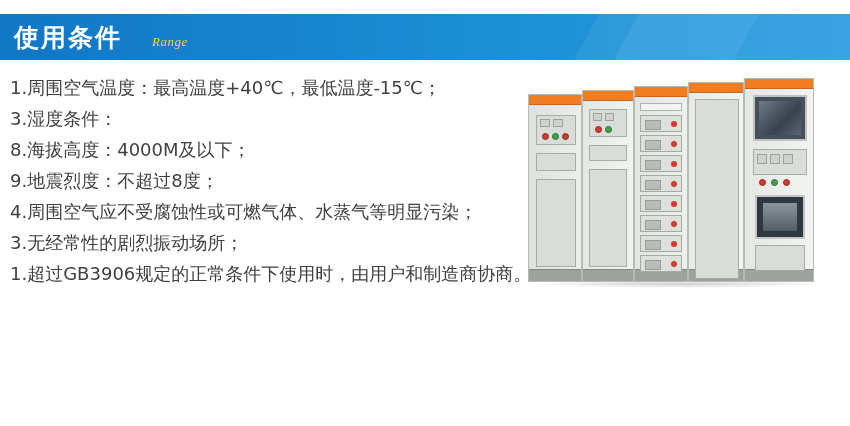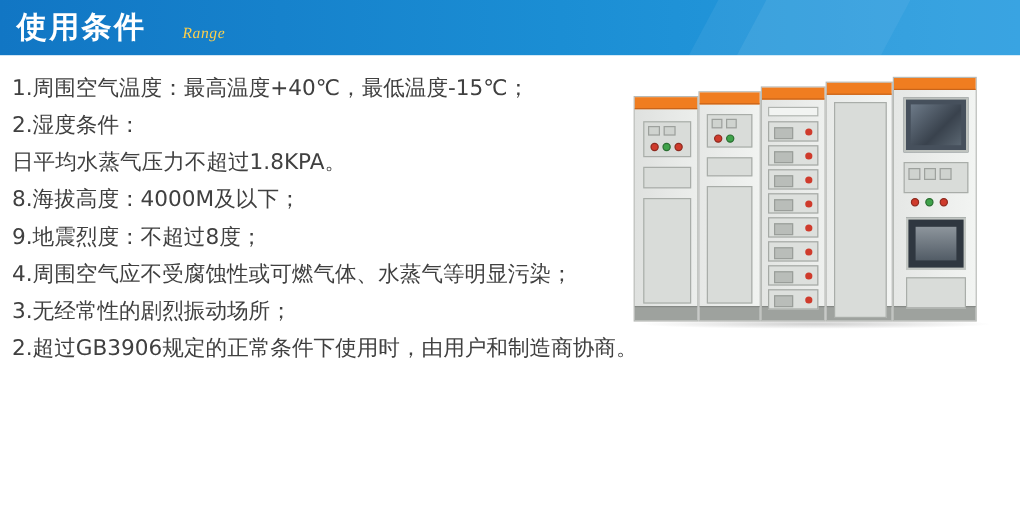--- a/index.html
+++ b/index.html
@@ -20,20 +20,21 @@
     background: #ffffff;
   }
 
   
   .header {
     position: relative;
     width: 850px;
     height: 46px;
     background: linear-gradient(90deg, #1176c4 0%, #1b8ed4 55%, #2b9ee0 100%);
     overflow: hidden;
+    margin-top: 14px;
   }
   .header::after {
     content: "";
     position: absolute;
     right: -30px;
     top: -20px;
     width: 260px;
     height: 110px;
     background: rgba(255,255,255,0.07);
     transform: skewX(-28deg);
@@ -214,27 +215,26 @@
 
 <div class="page">
 
   <div class="header">
     <div class="header-title">使用条件</div>
     <div class="header-sub">Range</div>
   </div>
 
   <div class="content">
     <div class="line">1.周围空气温度：最高温度+40℃，最低温度-15℃；</div>
-    <div class="line">2.湿度条件：</div>
-    <div class="line">日平均水蒸气压力不超过1.8KPA。</div>
+    <div class="line">3.湿度条件：</div>
     <div class="line">8.海拔高度：4000M及以下；</div>
     <div class="line">9.地震烈度：不超过8度；</div>
     <div class="line">4.周围空气应不受腐蚀性或可燃气体、水蒸气等明显污染；</div>
     <div class="line">3.无经常性的剧烈振动场所；</div>
-    <div class="line">2.超过GB3906规定的正常条件下使用时，由用户和制造商协商。</div>
+    <div class="line">1.超过GB3906规定的正常条件下使用时，由用户和制造商协商。</div>
   </div>
 
   <div class="floor-shadow"></div>
 
   <div class="product">
 
     <div class="cab" id="cab1">
       <div class="cab-top"></div>
       <div class="cab-base"></div>
       <div class="panel" style="left:7px; top:20px; width:40px; height:30px;"></div>

